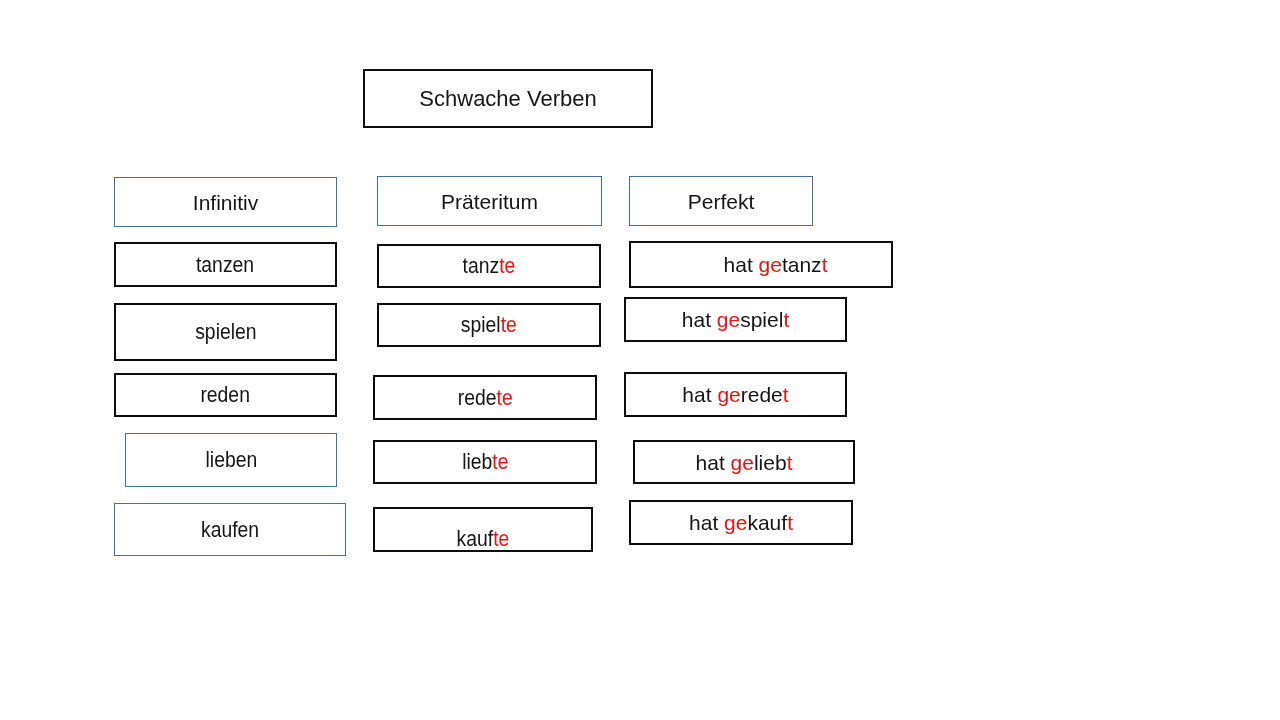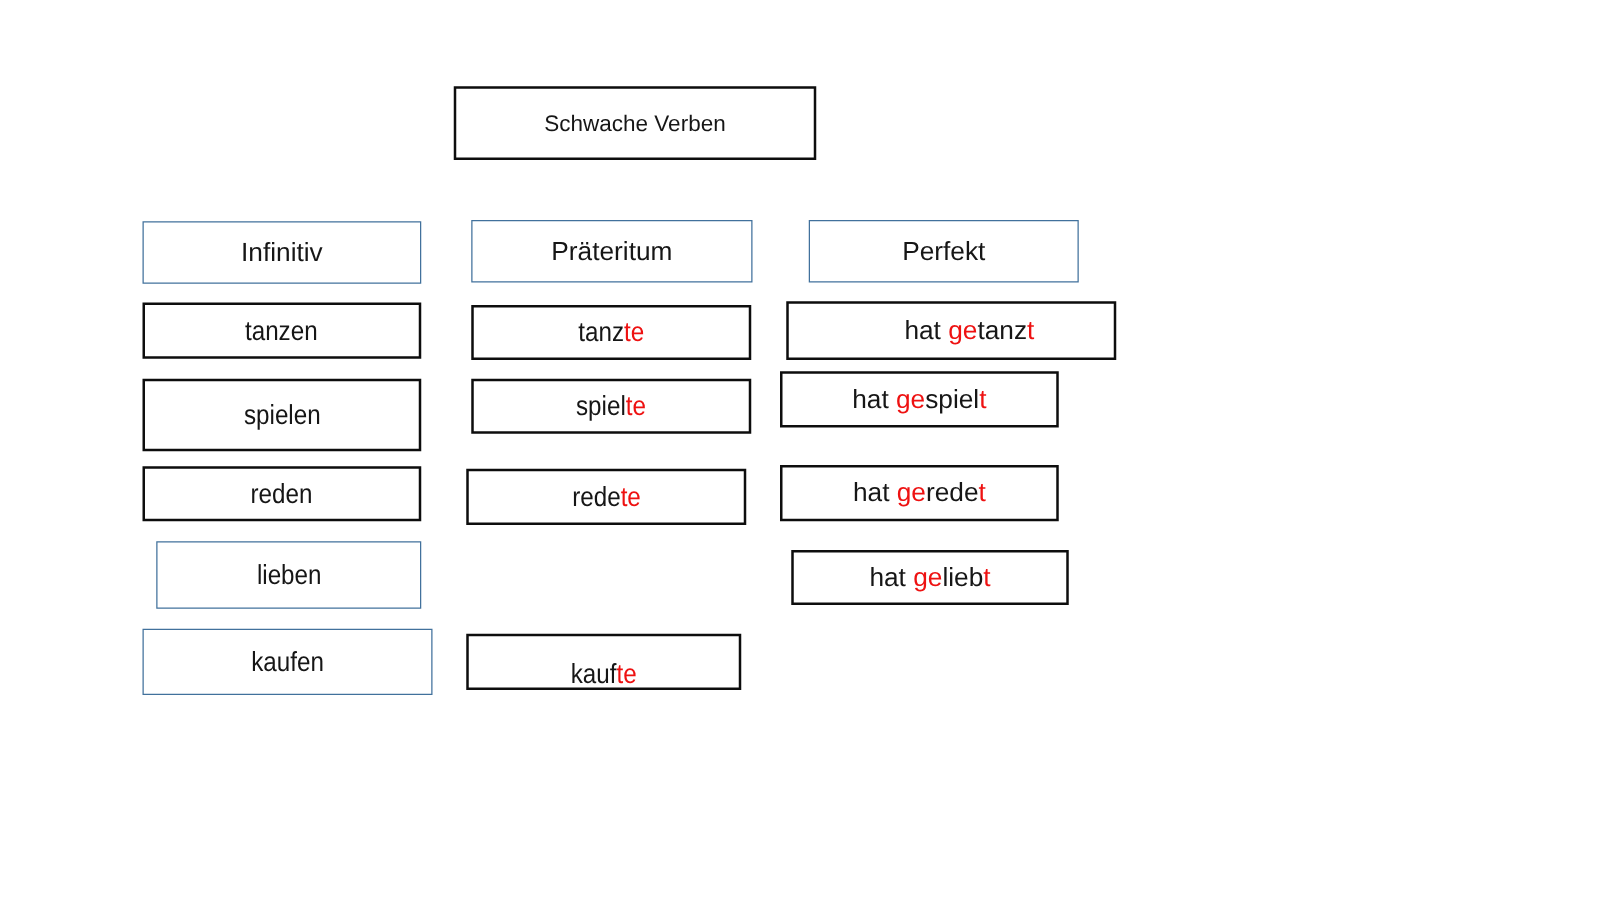--- a/index.html
+++ b/index.html
@@ -22,21 +22,21 @@
     align-items: center;
     justify-content: center;
     background: #ffffff;
     box-sizing: border-box;
     font-size: 21px;
     line-height: 1;
     white-space: nowrap;
   }
   .black-box  { border: 2px solid #0d0d0d; }
   .blue-box   { border: 1.5px solid #41719c; }
-  .title-box  { border: 2px solid #0d0d0d; font-size: 18px; }
+  .title-box  { border: 2px solid #0d0d0d; font-size: 22px; }
   .narrow {
     display: inline-block;
     transform: scaleX(0.88);
     transform-origin: center center;
     font-size: 22px;
   }
   .red { color: #ee1111; }
   .word { white-space: pre; }
 </style>
 </head>
@@ -47,21 +47,21 @@
   <div class="box title-box" style="left:363px; top:69px; width:290px; height:59px;">
     <span>Schwache Verben</span>
   </div>
 
   <div class="box blue-box" style="left:114px; top:177px; width:223px; height:50px;">
     <span>Infinitiv</span>
   </div>
   <div class="box blue-box" style="left:377px; top:176px; width:225px; height:50px;">
     <span>Präteritum</span>
   </div>
-  <div class="box blue-box" style="left:647px; top:176px; width:216px; height:50px;">
+  <div class="box blue-box" style="left:629px; top:176px; width:184px; height:50px;">
     <span>Perfekt</span>
   </div>
 
   <div class="box black-box" style="left:114px; top:242px; width:223px; height:45px;">
     <span class="narrow"><span>tanzen</span></span>
   </div>
   <div class="box black-box" style="left:114px; top:303px; width:223px; height:58px;">
     <span class="narrow"><span>spielen</span></span>
   </div>
   <div class="box black-box" style="left:114px; top:373px; width:223px; height:44px;">
@@ -76,30 +76,36 @@
 
   <div class="box black-box" style="left:377px; top:244px; width:224px; height:44px;">
     <span class="narrow word"><span>tanz</span><span class="red">te</span></span>
   </div>
   <div class="box black-box" style="left:377px; top:303px; width:224px; height:44px;">
     <span class="narrow word"><span>spiel</span><span class="red">te</span></span>
   </div>
   <div class="box black-box" style="left:373px; top:375px; width:224px; height:45px;text-align:right;">
     <span class="narrow word"><span>rede</span><span class="red">te</span></span>
   </div>
+  <div class="box black-box" style="left:373px; top:440px; width:224px; height:44px;">
+    <span class="narrow word"><span>lieb</span><span class="red">te</span></span>
+  </div>
   <div class="box black-box" style="left:373px; top:507px; width:220px; height:45px;align-items:flex-end;">
     <span class="narrow word"><span>kauf</span><span class="red">te</span></span>
   </div>
 
   <div class="box black-box" style="left:629px; top:241px; width:264px; height:47px;padding-left:29px;">
     <span class="word"><span>hat </span><span class="red">ge</span><span>tanz</span><span class="red">t</span></span>
   </div>
   <div class="box black-box" style="left:624px; top:297px; width:223px; height:45px;">
     <span class="word"><span>hat </span><span class="red">ge</span><span>spiel</span><span class="red">t</span></span>
   </div>
   <div class="box black-box" style="left:624px; top:372px; width:223px; height:45px;">
     <span class="word"><span>hat </span><span class="red">ge</span><span>rede</span><span class="red">t</span></span>
   </div>
   <div class="box black-box" style="left:633px; top:440px; width:222px; height:44px;">
     <span class="word"><span>hat </span><span class="red">ge</span><span>lieb</span><span class="red">t</span></span>
   </div>
+  <div class="box black-box" style="left:629px; top:500px; width:224px; height:45px;">
+    <span class="word"><span>hat </span><span class="red">ge</span><span>kauf</span><span class="red">t</span></span>
+  </div>
 
 </div>
 
 </body></html>

